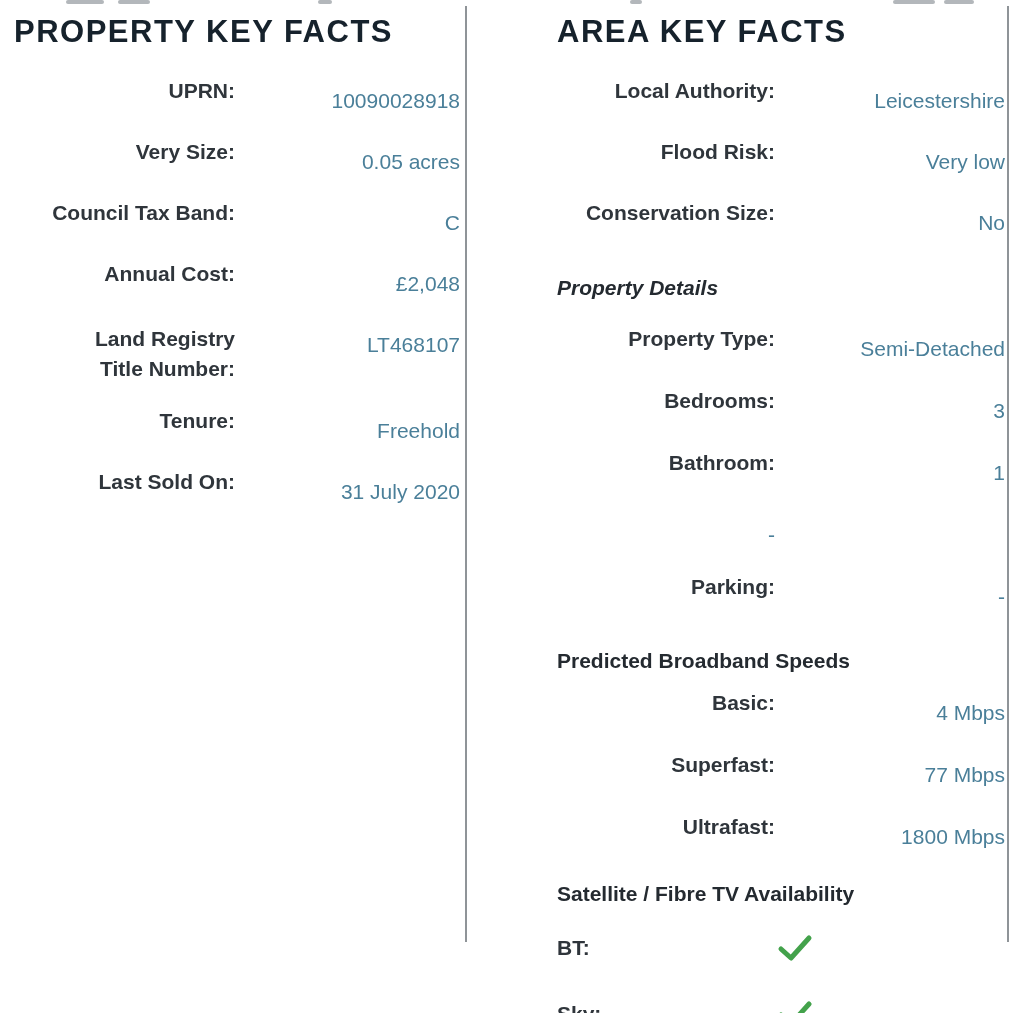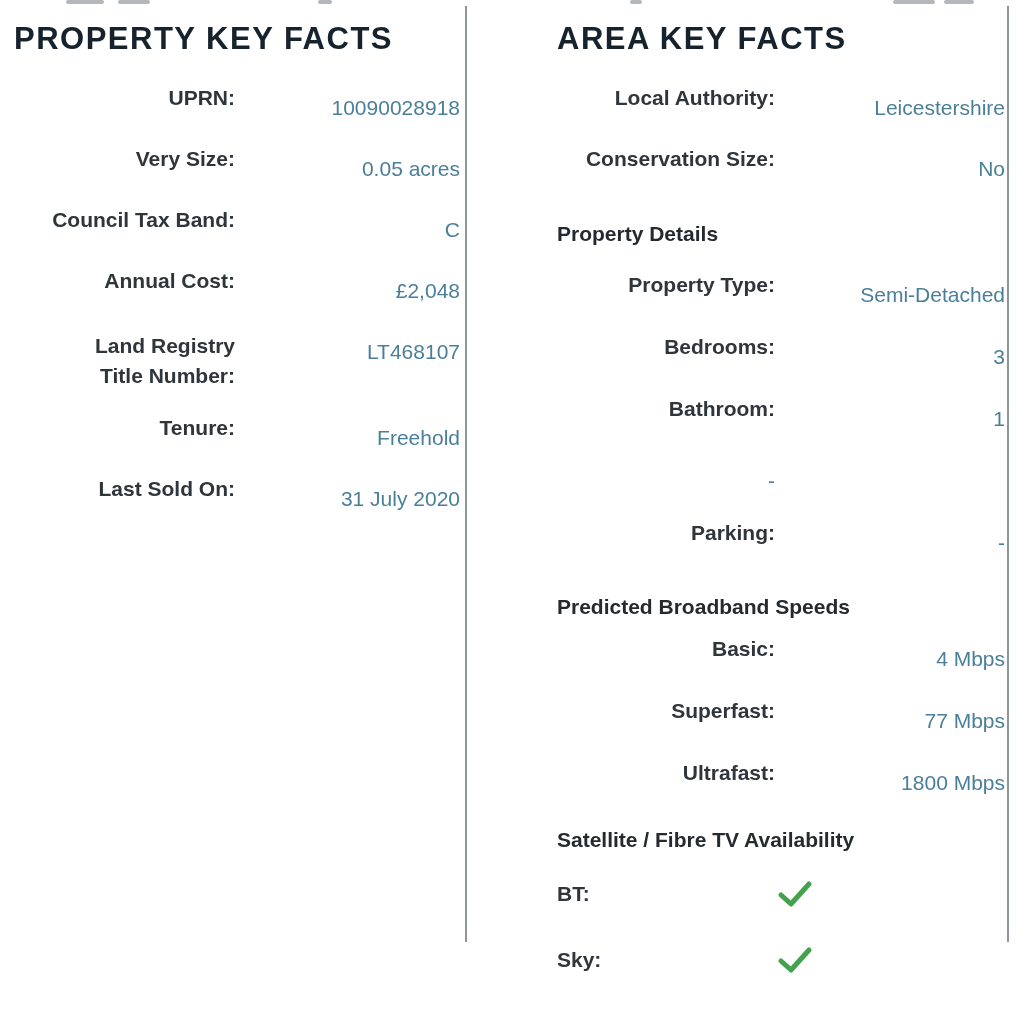--- a/index.html
+++ b/index.html
@@ -1,41 +1,41 @@
 <!DOCTYPE html>
 <html><head>
 <meta charset="utf-8">
 <style>
   html,body{margin:0;padding:0;}
   body{
     width:1024px;height:1013px;position:relative;overflow:hidden;
     background:#ffffff;font-family:"Liberation Sans",sans-serif;
     -webkit-font-smoothing:antialiased;
   }
-  .col{position:absolute;top:20px;display:flex;flex-direction:column;}
+  .col{position:absolute;top:13px;display:flex;flex-direction:column;}
   .col-left{left:14px;width:446px;}
   .col-right{left:557px;width:448px;}
   .panel-title{
     font-size:31px;font-weight:bold;color:#16222c;letter-spacing:1.5px;
     line-height:37px;margin:0 0 30px 0;white-space:nowrap;
   }
   .row{
     display:grid;grid-template-columns:221px 1fr;
     font-size:21px;line-height:22px;margin-bottom:29px;text-align:right;
   }
   .col-right .row{grid-template-columns:218px 1fr;}
   .col-right .sect .row{margin-bottom:30px;}
   .row.lr{margin-bottom:26px;}
   .row.lr .label div{line-height:30px;}
   .label{font-weight:bold;color:#2f353b;}
   .value{color:#4a7f99;font-weight:normal;margin-top:10px;}
   .subhead{
     font-size:21px;font-weight:bold;color:#242a30;line-height:22px;margin:0;
   }
-  .sub-pd{margin:14px 0 29px 0;}
+  .sub-pd{margin:14px 0 29px 0;font-style:italic;}
   .sub-bb{margin:12px 0 20px 0;}
   .sub-tv{margin:5px 0 26px 0;}
   .sect{display:flex;flex-direction:column;}
   .tv-row{
     display:grid;grid-template-columns:218px 1fr;align-items:center;
     height:34px;margin-bottom:32px;font-size:21px;line-height:22px;
   }
   .check{width:40px;height:30px;}
   .check svg{display:block;}
   .vline{position:absolute;top:6px;width:2px;height:936px;background:#8f9498;}
@@ -91,20 +91,24 @@
     <div class="value">31 July 2020</div>
   </div>
 </div>
 
 <div class="col col-right">
   <h1 class="panel-title">AREA KEY FACTS</h1>
 
   <div class="row">
     <div class="label">Local Authority:</div>
     <div class="value">Leicestershire</div>
+  </div>
+  <div class="row">
+    <div class="label">Flood Risk:</div>
+    <div class="value">Very low</div>
   </div>
   <div class="row">
     <div class="label">Conservation Size:</div>
     <div class="value">No</div>
   </div>
 
   <div class="sect">
     <h2 class="subhead sub-pd">Property Details</h2>
     <div class="row">
       <div class="label">Property Type:</div>

